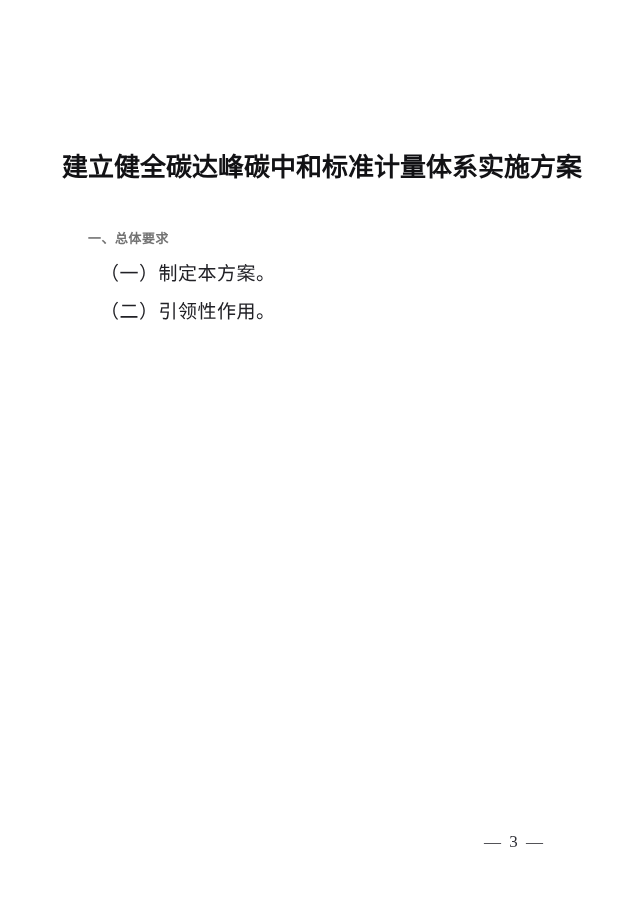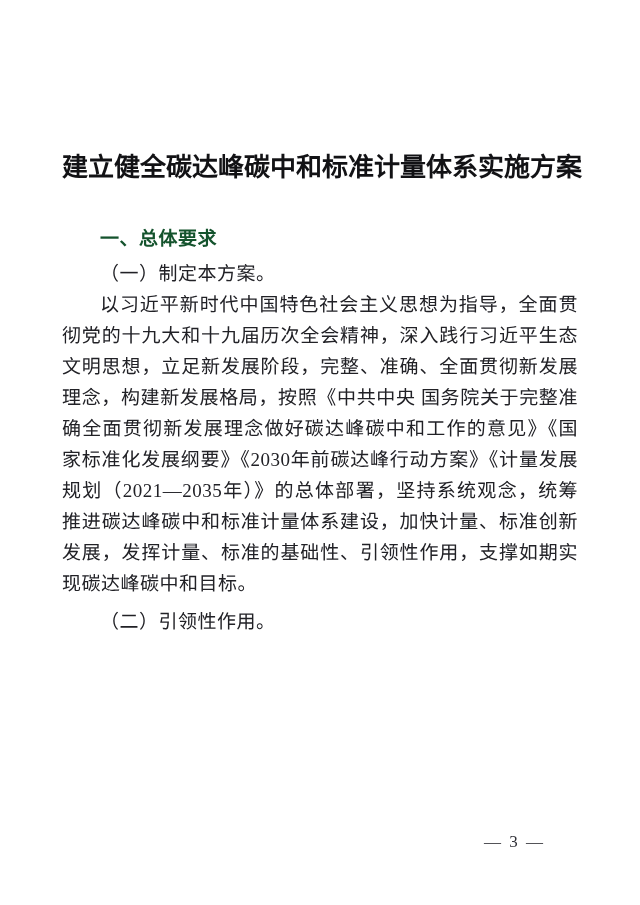--- a/index.html
+++ b/index.html
@@ -37,25 +37,25 @@
     text-align: justify;
     text-justify: inter-character;
     letter-spacing: 0.5px;
   }
   .para {
     margin: 0;
     text-indent: 2em;
   }
   .section-heading {
     margin: 4px 0 0 0;
-    font-size: 19px;
+    font-size: 13px;
     line-height: 31px;
     text-indent: 2em;
     font-weight: 700;
-    color: #14532d;
+    color: #737373;
     font-family: "Liberation Sans", "DejaVu Sans", sans-serif;
   }
   .sub-heading {
     margin: 4px 0 0 0;
     font-size: 19px;
     line-height: 31px;
     text-indent: 2em;
     font-weight: 400;
     font-family: "Liberation Serif", "DejaVu Serif", serif;
   }
@@ -80,21 +80,20 @@
 
   <h1 class="doc-title">建立健全碳达峰碳中和标准计量体系实施方案</h1>
 
   <div class="doc-body">
 
 
     <h2 class="section-heading">一、总体要求</h2>
 
     <p class="sub-heading">（一）制定本方案。</p>
 
-    <p class="para">以习近平新时代中国特色社会主义思想为指导，全面贯彻党的十九大和十九届历次全会精神，深入践行习近平生态文明思想，立足新发展阶段，完整、准确、全面贯彻新发展理念，构建新发展格局，按照《中共中央 国务院关于完整准确全面贯彻新发展理念做好碳达峰碳中和工作的意见》《国家标准化发展纲要》《2030年前碳达峰行动方案》《计量发展规划（2021—2035年）》的总体部署，坚持系统观念，统筹推进碳达峰碳中和标准计量体系建设，加快计量、标准创新发展，发挥计量、标准的基础性、引领性作用，支撑如期实现碳达峰碳中和目标。</p>
 
     <p class="sub-heading second">（二）引领性作用。</p>
 
   </div>
 
   <div class="page-footer">
     <span>— 3 —</span>
   </div>
 
 </div>

